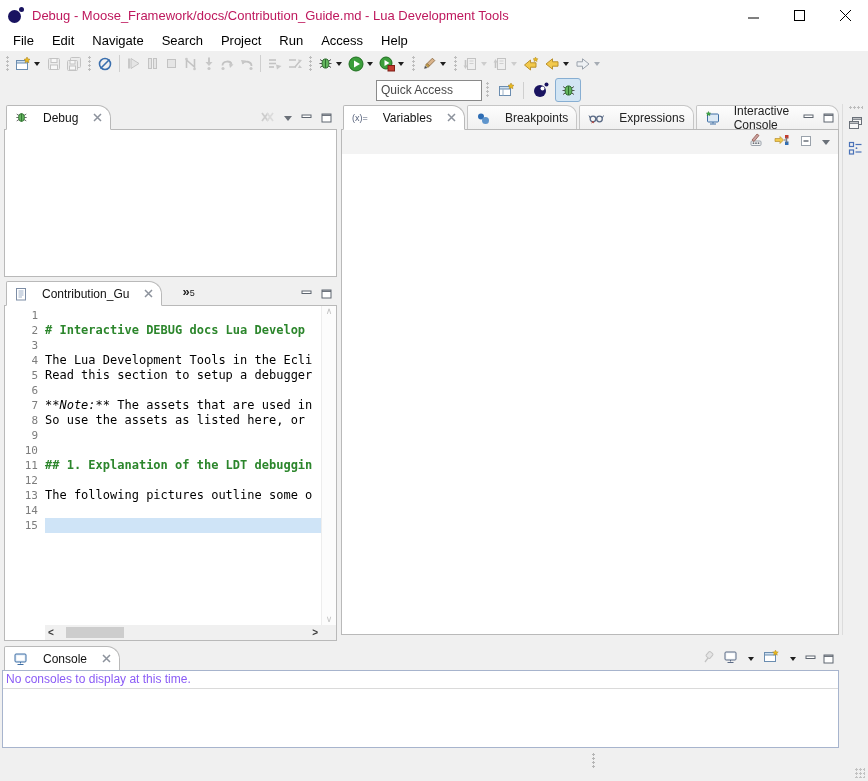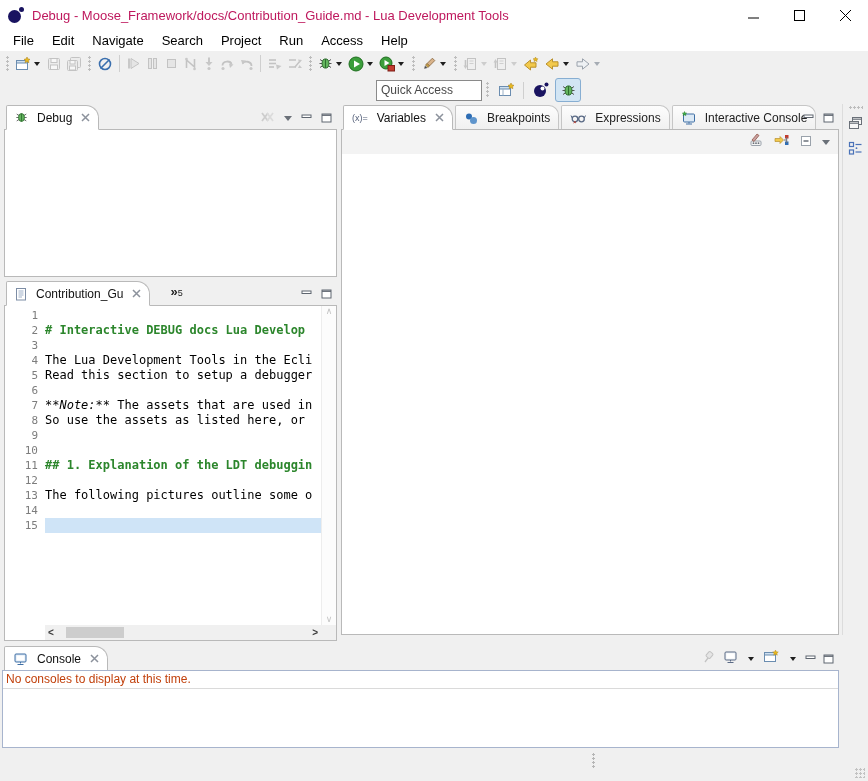--- a/index.html
+++ b/index.html
@@ -26,21 +26,21 @@
   .dis-ic{opacity:.5;filter:grayscale(1);}
   
   .qa-row{position:absolute;left:0;top:76px;width:868px;height:28px;display:flex;align-items:center;justify-content:center;padding-right:6px;box-sizing:border-box;margin-left:48px;}
   .qa-input{width:96px;height:17px;border:1px solid #8a8a8a;background:#fff;font-family:"Liberation Sans",sans-serif;font-size:12px;padding:1px 4px;color:#333;}
   .qa-input::placeholder{color:#4a4a4a;opacity:1;}
   .persp-btn{display:inline-flex;align-items:center;justify-content:center;width:24px;height:22px;border-radius:3px;margin:0 1px;}
   .persp-btn.selected{background:#d2e5f4;border:1px solid #87aed2;}
   
   .panel{position:absolute;}
   .vheader{position:relative;height:26px;display:flex;align-items:flex-end;padding-left:2px;border-bottom:1px solid #b9b9b9;box-sizing:border-box;}
-  .vtab{display:inline-flex;align-items:center;gap:9px;height:25px;padding:0 8px;background:#fff;border:1px solid #b9b9b9;border-bottom:1px solid #fff;border-radius:2px 13px 0 0;font-size:12px;color:#111;margin-bottom:-1px;position:relative;z-index:2;box-sizing:border-box;}
+  .vtab{display:inline-flex;align-items:center;gap:15px;height:25px;padding:0 8px;background:#fff;border:1px solid #b9b9b9;border-bottom:1px solid #fff;border-radius:2px 13px 0 0;font-size:12px;color:#111;margin-bottom:-1px;position:relative;z-index:2;box-sizing:border-box;}
   .vtab.inactive{background:linear-gradient(#fdfdfd,#f0f0f0);border-bottom:none;height:24px;margin-bottom:0;color:#222;border-color:#c6c6c6;margin-left:2px;border-radius:2px 10px 0 0;}
   .hdr-controls{position:absolute;right:5px;top:5px;display:flex;align-items:center;gap:9px;z-index:3;}
   .pbody{position:absolute;left:0;right:0;top:26px;bottom:0;background:#fff;border:1px solid #b9b9b9;border-top:none;box-sizing:border-box;}
   .closex svg{display:block;}
   .vmenu-tri{width:0;height:0;border-left:4px solid transparent;border-right:4px solid transparent;border-top:5px solid #6a7078;}
   
   .ed-body{position:absolute;left:0;right:0;top:26px;bottom:0;background:#fff;border:1px solid #b9b9b9;border-top:none;box-sizing:border-box;overflow:hidden;}
   .gutter{position:absolute;left:0;top:0;bottom:15px;width:38px;background:#fff;padding-top:2px;box-sizing:border-box;}
   .ln{display:block;height:15px;line-height:15px;font-family:"DejaVu Sans Mono",monospace;font-size:11px;color:#7d7d7d;text-align:right;padding-right:5px;}
   .codearea{position:absolute;left:40px;right:15px;top:0;bottom:15px;overflow:hidden;padding-top:2px;box-sizing:border-box;}
@@ -58,21 +58,21 @@
   .more-chev{display:inline-flex;align-items:flex-start;margin-left:20px;font-size:13px;font-weight:bold;color:#222;position:relative;top:-6px;}
   .more-chev sub{font-size:9px;font-weight:normal;position:relative;top:4px;left:0px;}
   
   .view-toolbar{height:24px;background:#f3f3f3;display:flex;align-items:center;justify-content:flex-end;gap:9px;padding-right:8px;}
   .vars-glyph{font-size:9px;color:#55607a;letter-spacing:0;}
   
   .right-trim{position:absolute;left:842px;top:104px;width:26px;height:531px;border-left:1px solid #dcdcdc;box-sizing:border-box;display:flex;flex-direction:column;align-items:center;padding-top:2px;gap:7px;}
   .h-grip{width:14px;height:3px;background-image:radial-gradient(circle at 1.5px 1.5px,#bdbdbd 1px,transparent 1.3px);background-size:4px 3px;background-repeat:repeat-x;}
   
   .console-body{position:absolute;left:0;right:0;top:25px;bottom:0;background:#fff;border:1px solid #a7b4cd;box-sizing:border-box;}
-  .console-msg{height:17px;line-height:17px;font-size:12px;color:#c2410c;padding-left:3px;border-bottom:1px solid #dadada;}
+  .console-msg{height:17px;line-height:17px;font-size:12px;color:#8b5cf6;padding-left:3px;border-bottom:1px solid #dadada;}
   .console-hdr-controls{position:absolute;right:5px;top:4px;display:flex;align-items:center;gap:7px;z-index:3;}
   
   .statusbar{position:absolute;left:0;top:750px;width:868px;height:31px;}
   .v-grip{position:absolute;left:592px;top:3px;width:3px;height:16px;background-image:radial-gradient(circle at 1.5px 1.5px,#b5b5b5 1px,transparent 1.3px);background-size:3px 4px;background-repeat:repeat-y;}
   .resize-grip{position:absolute;right:3px;bottom:3px;width:10px;height:10px;background-image:radial-gradient(circle at 1.5px 1.5px,#c2c2c2 1px,transparent 1.3px);background-size:4px 4px;}
 </style>
 </head>
 <body>
 
 <div class="app">

